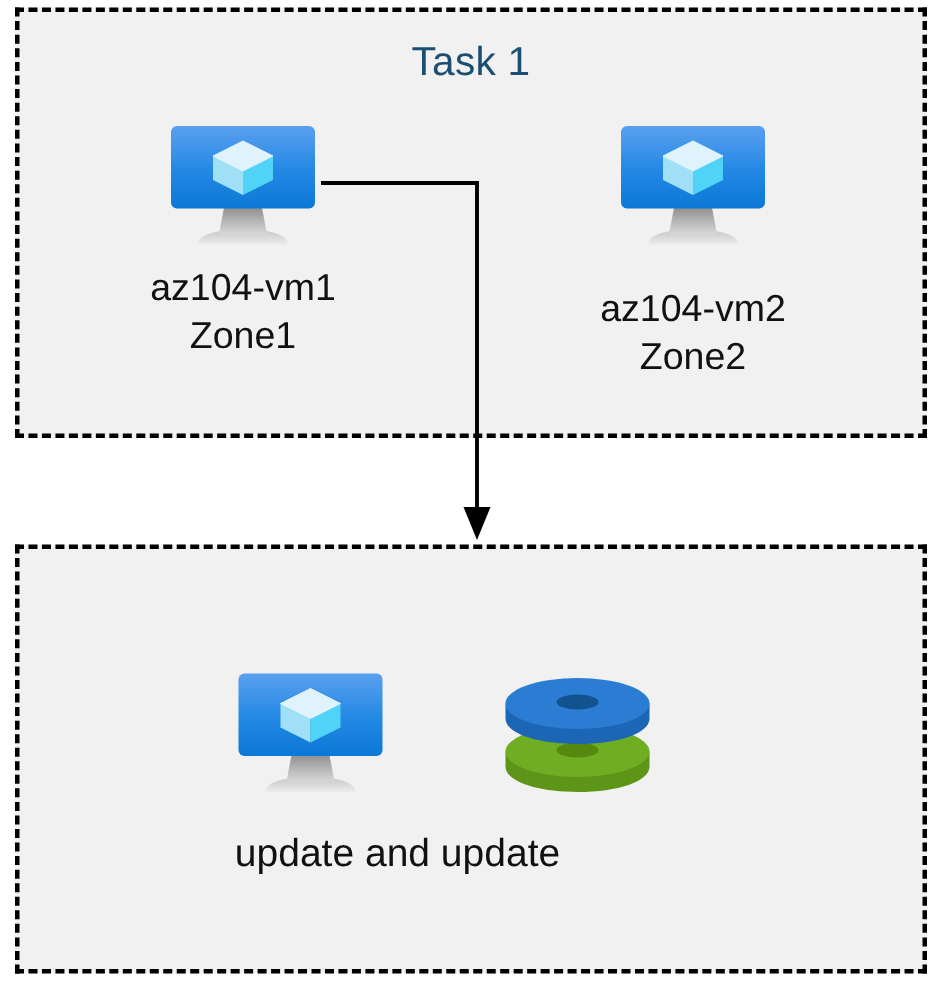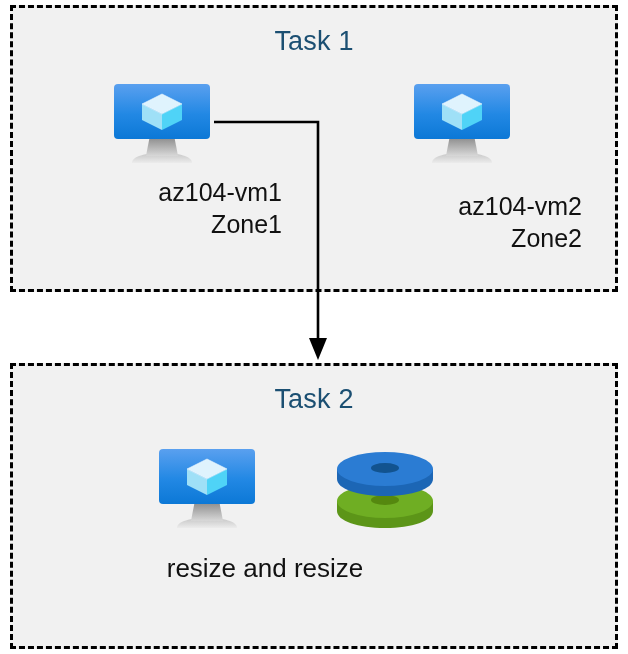--- a/index.html
+++ b/index.html
@@ -60,21 +60,21 @@
     left: 333px;
     top: 443px;
     width: 104px;
     height: 90px;
   }
   #disk-icon svg { display: block; width: 104px; height: 90px; }
 
   
   .vm-label {
     position: absolute;
-    text-align: right;
+    text-align: center;
     color: #111111;
     font-size: 25px;
     line-height: 1.26;
     white-space: pre-line;
   }
   #vm1-label { left: 42px;  top: 177px; width: 240px; }
   #vm2-label { left: 342px; top: 191px; width: 240px; }
 
   #task2-caption {
     position: absolute;
@@ -165,21 +165,20 @@
         <path d="M32 24 L52 34 L52 50 L32 40 Z" fill="#9fe0f7"></path>
         <path d="M72 24 L52 34 L52 50 L72 40 Z" fill="#4fd3f7"></path>
         <path d="M52 14 L72 24 L52 34 L32 24 Z" fill="none" stroke="#eef9ff" stroke-width="0.6"></path>
       </g>
     </svg>
   </div>
   <div class="vm-label" id="vm2-label">az104-vm2
 Zone2</div>
 
   <div class="task-box" id="task2-box"></div>
-  <div class="task-title" id="task2-title">Task 2</div>
 
   <div class="vm-icon" id="vm3-icon">
     <svg viewBox="0 0 104 88" xmlns="http://www.w3.org/2000/svg">
       <defs>
         <linearGradient id="scr3" x1="0" y1="0" x2="0" y2="1">
           <stop offset="0" stop-color="#5aa0ef"></stop>
           <stop offset="0.55" stop-color="#2288e4"></stop>
           <stop offset="1" stop-color="#0c78d6"></stop>
         </linearGradient>
         <linearGradient id="neck3" x1="0" y1="0" x2="0" y2="1">
@@ -213,20 +212,20 @@
       </g>
 
       <g>
         <path d="M4 26 L4 36 C4 46 25 53 52 53 C79 53 100 46 100 36 L100 26 Z" fill="#1c66b5"></path>
         <ellipse cx="52" cy="26" rx="48" ry="17" fill="#2b7cd3"></ellipse>
         <ellipse cx="52" cy="25" rx="14" ry="5" fill="#12538f"></ellipse>
       </g>
     </svg>
   </div>
 
-  <div id="task2-caption">resize and resize</div>
+  <div id="task2-caption">update and update</div>
 
   <svg id="connector" viewBox="0 0 628 654" xmlns="http://www.w3.org/2000/svg">
     <path d="M214 122 L318 122 L318 345" fill="none" stroke="#000000" stroke-width="2.6"></path>
     <path d="M318 360 L309 338 L327 338 Z" fill="#000000"></path>
   </svg>
 
 </div>
 
 </body></html>

